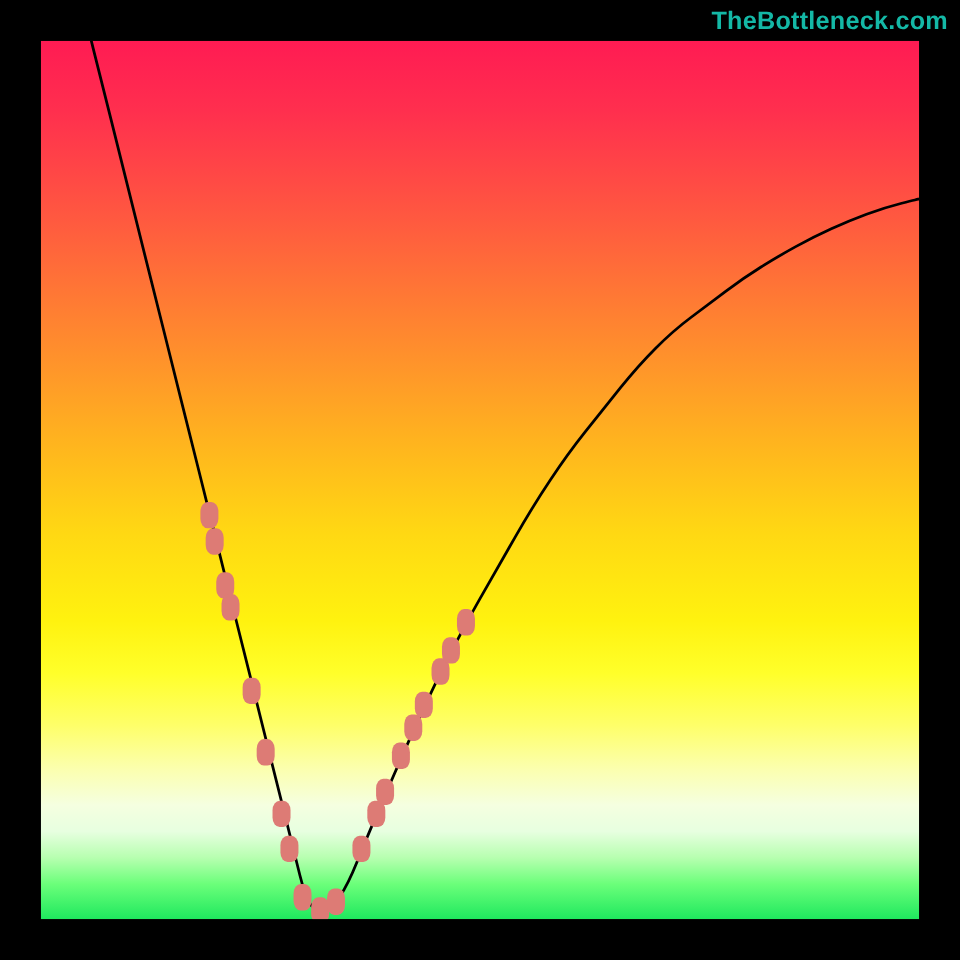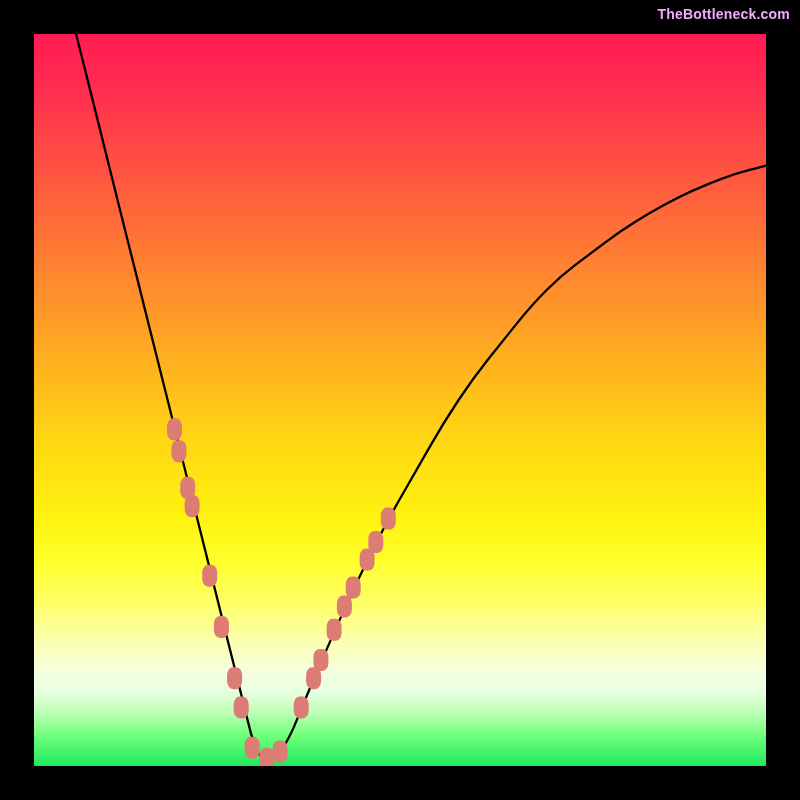--- a/index.html
+++ b/index.html
@@ -49,23 +49,23 @@
       #e7ffe0 90%,
       #b7ffb0 93%,
       #6bff7a 96%,
       #1fe85e 100%
     );
   }
   .watermark {
     position: absolute;
     top: 6px;
     right: 10px;
-    font-size: 14px;
+    font-size: 21px;
     font-weight: 600;
-    color: #f0abfc;
+    color: #14b8a6;
     letter-spacing: 0.2px;
     user-select: none;
   }
   svg.curve {
     position: absolute;
     left: 0;
     top: 0;
     width: 100%;
     height: 100%;
   }

